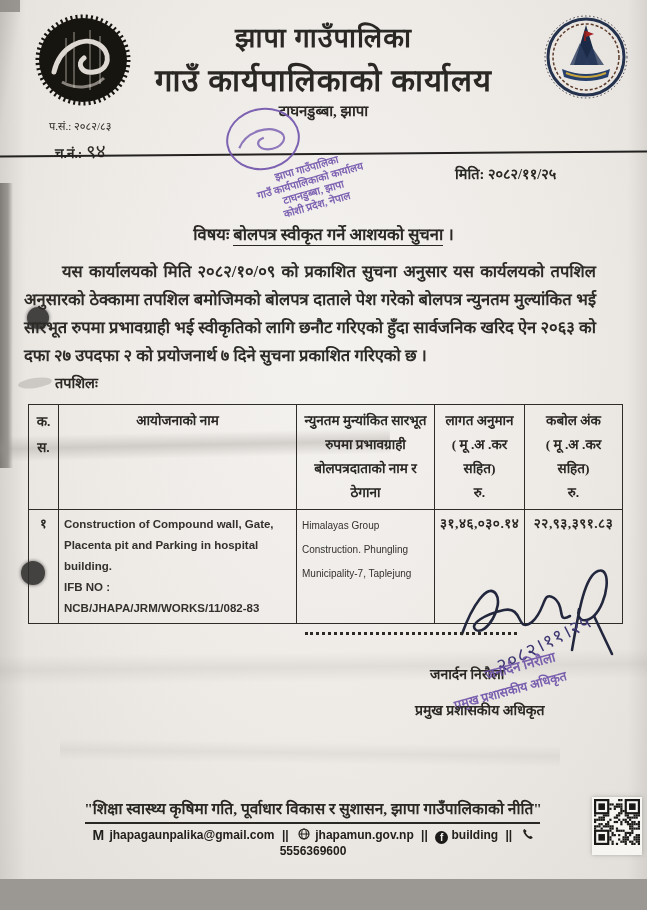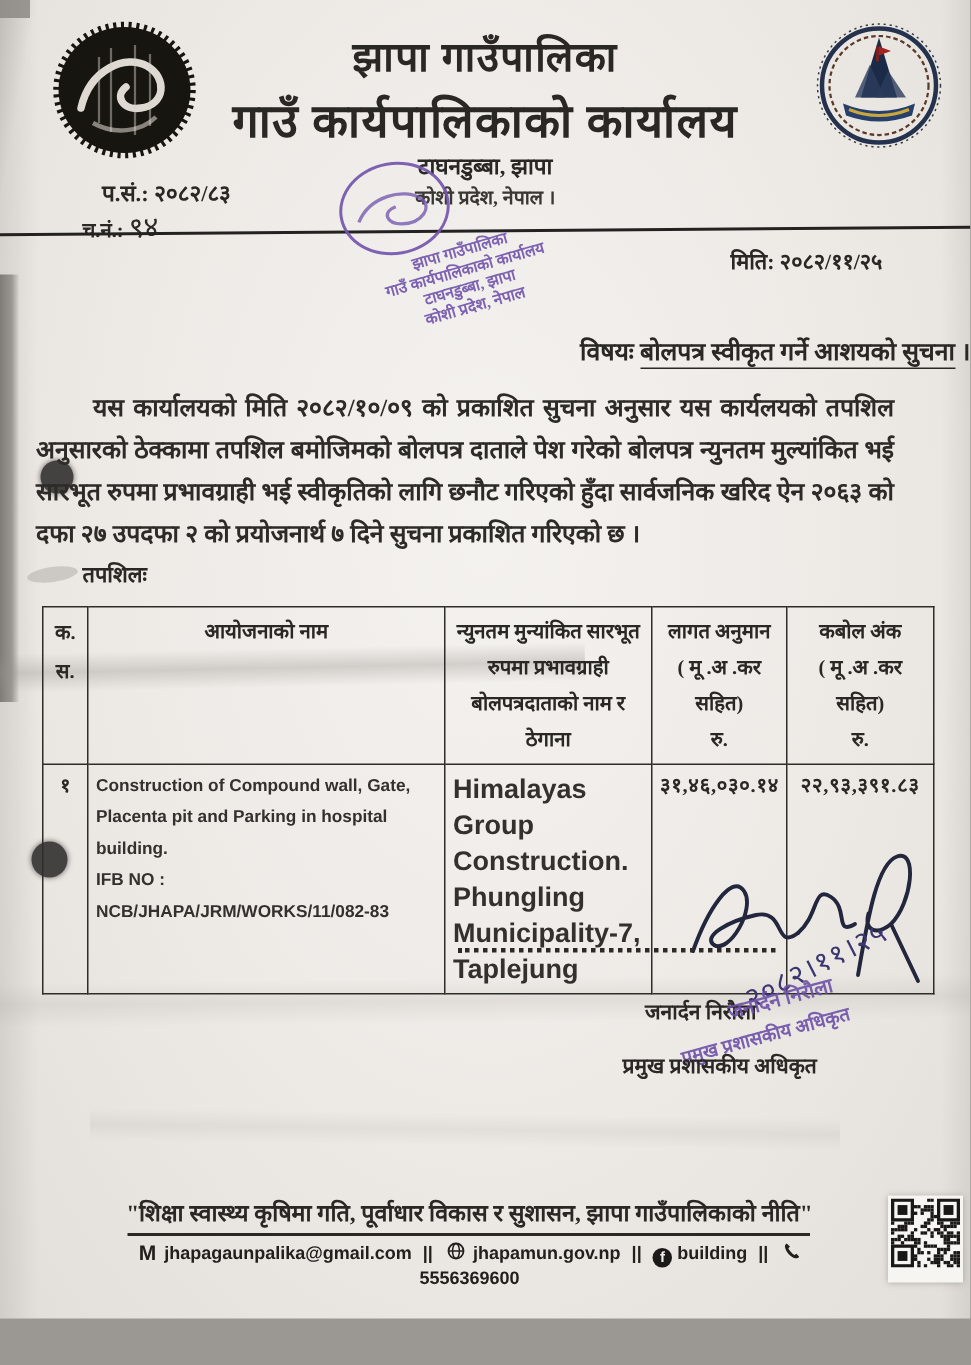--- a/index.html
+++ b/index.html
@@ -30,54 +30,54 @@
   .hole.h1 { left:27px; top:307px; width:22px; height:22px; }
   .hole.h2 { left:21px; top:561px; width:24px; height:24px; }
 
   
   .emblem-left { position:absolute; left:32px; top:12px; }
   .emblem-right { position:absolute; left:540px; top:13px; }
   .org-name { position:absolute; left:0; top:18px; width:100%; text-align:center; font-size:27px; font-weight:bold; letter-spacing:1px; }
   .office-name { position:absolute; left:0; top:58px; width:100%; text-align:center; font-size:31px; font-weight:bold; letter-spacing:1px; }
   .addr1 { position:absolute; left:0; top:100px; width:100%; text-align:center; font-size:15px; font-weight:bold; }
   .addr2 { position:absolute; left:0; top:122px; width:100%; text-align:center; font-size:13px; font-weight:bold; color:#3a3834; }
-  .refno { position:absolute; left:68px; top:118px; font-size:15px; font-weight:bold; }
+  .refno { position:absolute; left:49px; top:118px; font-size:11px; font-weight:normal; }
   .chano { position:absolute; left:55px; top:138px; font-size:13.5px; font-weight:bold; }
   .chano .hand { font-size:19px; font-family:"DejaVu Sans",sans-serif; font-weight:normal; display:inline-block; transform:rotate(-3deg); }
   .header-rule { position:absolute; left:0; top:153px; width:647px; height:2.2px; background:#232220; transform:rotate(-0.45deg); }
-  .date-line { position:absolute; left:455px; top:163px; font-size:14.5px; font-weight:bold;margin-left:32px; }
+  .date-line { position:absolute; left:455px; top:163px; font-size:14.5px; font-weight:bold; }
 
   
   .stamp-wrap { position:absolute; left:218px; top:108px; color:#7457ae; opacity:.92; }
   .stamp-circle { position:absolute; left:8px; top:0px; width:74px; height:62px; border:2.5px solid #7457ae; border-radius:50%; transform:rotate(-10deg); }
   .stamp-circle svg { position:absolute; left:4px; top:8px; }
   .stamp-text { position:absolute; left:-6px; top:54px; width:200px; transform:rotate(-16deg); text-align:center; font-weight:bold; }
   .stamp-text div { font-size:10.5px; line-height:12.5px; white-space:nowrap; }
 
   
-  .subject { position:absolute; left:0; top:222px; width:100%; text-align:right; font-size:16.5px; font-weight:bold; }
+  .subject { position:absolute; left:0; top:222px; width:100%; text-align:center; font-size:16.5px; font-weight:bold; }
   .subject .u { border-bottom:1.6px solid #2a2824; padding-bottom:1px; }
   .body-par { position:absolute; left:24px; top:258px; width:572px; font-size:16.5px; font-weight:bold; line-height:28px; text-align:justify; text-indent:38px; color:#2d2b27; }
   .details-label { position:absolute; left:55px; top:372px; font-size:14.5px; font-weight:bold; }
 
   
   table.main { position:absolute; left:28px; top:404px; width:594px; border-collapse:collapse; table-layout:fixed; }
   table.main th, table.main td { border:1.8px solid #2e2c28; vertical-align:top; padding:4px 5px; }
   table.main th { font-size:13.5px; font-weight:bold; line-height:24px; }
   th.c1,td.c1 { width:30px; }
   th.c2,td.c2 { width:238px; }
   th.c3,td.c3 { width:138px;font-family:Liberation Serif, serif; }
   th.c4,td.c4 { width:90px; }
   th.c5,td.c5 { width:98px; }
   thead tr { height:92px; }
   tbody tr { height:70px; }
   .sn-lines div { line-height:26px; text-align:center; }
   td.c1 { text-align:center; font-size:13px; font-weight:bold; padding-top:7px; }
   td.c2 { font-family:"Liberation Sans","DejaVu Sans",sans-serif; font-size:11.5px; font-weight:bold; color:#33312d; line-height:21px; padding-top:8px;margin-left:40px; }
-  td.c3 { font-family:"Liberation Sans","DejaVu Sans",sans-serif; font-size:18px; font-weight:bold; color:#33312d; line-height:24px; padding-top:8px; }
+  td.c3 { font-family:"Liberation Sans","DejaVu Sans",sans-serif; font-size:10px; font-weight:normal; color:#33312d; line-height:24px; padding-top:8px; }
   td.c4, td.c5 { font-size:13.5px; font-weight:bold; text-align:center; padding-top:7px; letter-spacing:.5px; }
 
   
   .sig-squiggle { position:absolute; left:452px; top:562px; }
   .sig-date { position:absolute; left:492px; top:630px; font-size:19px; color:#3c3670; transform:rotate(-27deg); font-family:"DejaVu Sans",sans-serif; letter-spacing:1px; }
   .sig-dots { position:absolute; left:305px; top:632px; width:212px; border-bottom:3.2px dotted #2c2a27; }
   .sig-name { position:absolute; left:430px; top:664px; font-size:14px; font-weight:bold; }
   .sig-desig { position:absolute; left:415px; top:700px; font-size:14px; font-weight:bold; }
   .sig-stamp { position:absolute; left:448px; top:648px; width:210px; transform:rotate(-15deg); color:#6d51a8; opacity:.9; font-weight:bold; }
   .sig-stamp .l1 { font-size:13.5px; margin-left:38px; white-space:nowrap; }
@@ -132,21 +132,20 @@
       <path d="M46,18 L54,21 L46,24 Z" fill="#a32222"></path>
       <path d="M22,56 Q46,66 70,56 L68,64 Q46,72 24,64 Z" fill="#27406b"></path>
       <path d="M26,60 Q46,68 66,60" fill="none" stroke="#caa63c" stroke-width="2"></path>
       <circle cx="46" cy="44" r="41" fill="none" stroke="#3a3a46" stroke-width="1" stroke-dasharray="1.5 2.5"></circle>
     </svg>
   </div>
 
   <div class="org-name">झापा गाउँपालिका</div>
   <div class="office-name">गाउँ कार्यपालिकाको कार्यालय</div>
   <div class="addr1">टाघनडुब्बा, झापा</div>
-  <div class="addr2">कोशी प्रदेश, नेपाल ।</div>
   <div class="refno">
     <span>प.सं.:</span>
     <span>२०८२/८३</span>
   </div>
   <div class="chano">
     <span>च.नं.:</span>
     <span class="hand">९४</span>
   </div>
   <div class="header-rule"></div>
   <div class="date-line">

